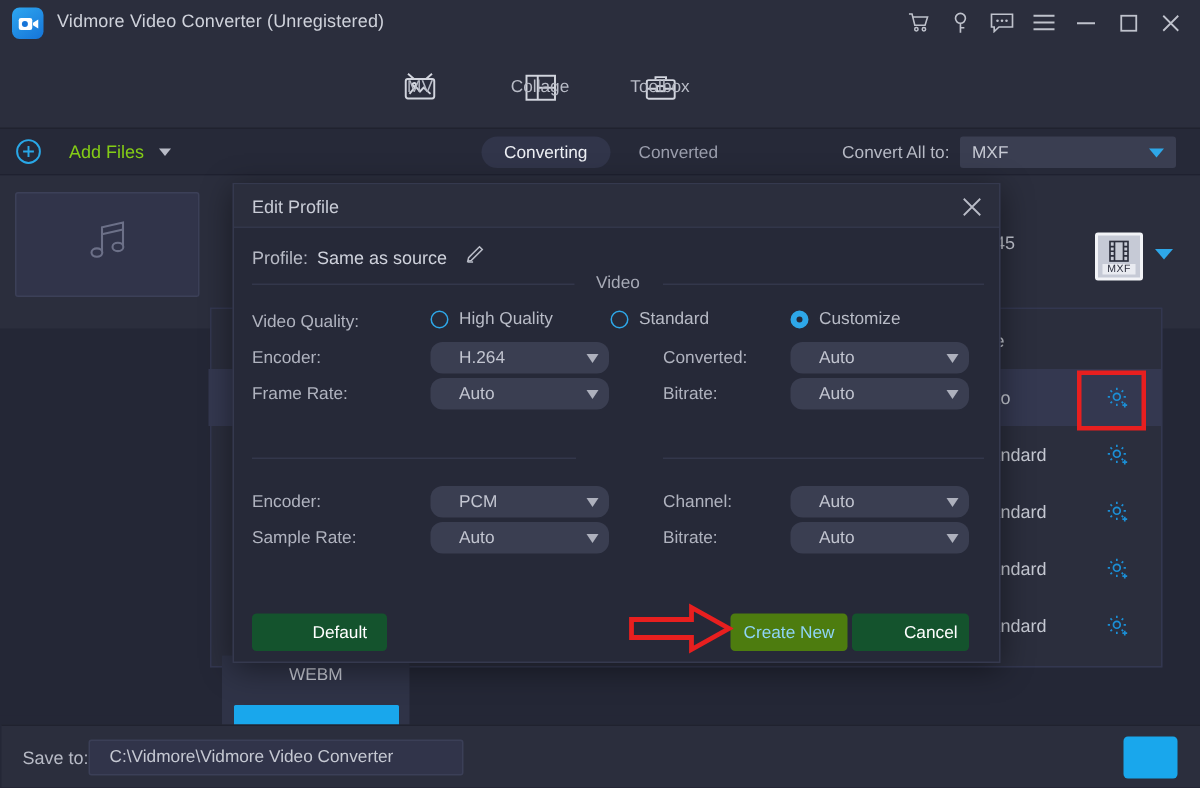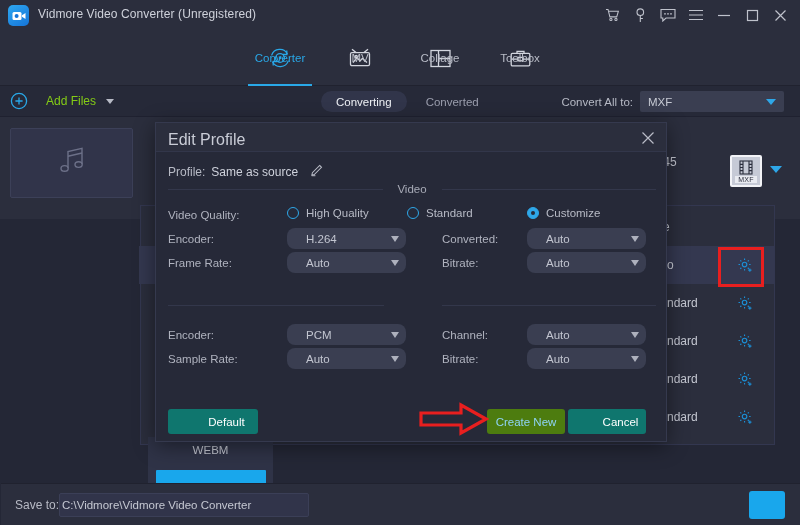--- a/index.html
+++ b/index.html
@@ -138,38 +138,38 @@
 
   
   .savebar {
     position: absolute; left: 1px; bottom: 0; width: 800px; height: 42px;
     background: #2b2e3d; border-top: 1px solid #20222f;
   }
   .savelbl { position:absolute; left: 14px; top: 14px; font-size: 12px; color: #b7bac5; }
   .savepath {
     position:absolute; left: 58px; top: 9px; width: 250px; height: 24px;
     background: #31344a; border: 1px solid #3b3f57; border-radius: 2px;
-    display:flex; align-items:center; padding: 0 2px; font-size: 11.5px; color: #c5c8d2;
+    display:flex; align-items:center; padding: 0 13px; font-size: 11.5px; color: #c5c8d2;
     white-space: nowrap; overflow: hidden;
   }
   .convbtn {
     position:absolute; right: 16px; top: 7px; width: 36px; height: 28px;
     background: #19a7ec; border-radius: 3px;
   }
 
   
   .dialog {
     position: absolute; left: 155px; top: 122px; width: 512px; height: 320px;
     background: #262938; border: 1px solid #35394e;
     box-shadow: 0 4px 20px rgba(0,0,0,.45);
   }
   .dlg-head {
     position: relative; height: 29px; background: #2b2e3d; border-bottom: 1px solid #32364a;
   }
-  .dlg-title { position:absolute; left: 12px; top: 8px; font-size: 16px; color: #c9ccd6; }
+  .dlg-title { position:absolute; left: 12px; top: 8px; font-size: 12px; color: #c9ccd6; }
   .dlg-close { position:absolute; right: 10px; top: 7px; width: 16px; height: 16px; cursor:default; }
 
   .profrow { position: absolute; left: 12px; top: 40px; display:flex; align-items:center; gap: 6px; }
   .profrow .pl { font-size: 12px; color: #b7bac5; }
   .profrow .pv { font-size: 12px; color: #cfd2dc; }
   .pencil { margin-left: 6px; }
 
   .sectitle {
     position:absolute; left: 0; width: 512px; text-align:center;
     font-size: 11.5px; color: #a7aab6;
@@ -197,21 +197,21 @@
     position:absolute; right: 7px; top: 8px;
     width:0;height:0;border-left:4.5px solid transparent;border-right:4.5px solid transparent;
     border-top:6px solid #aeb1bd;
   }
 
   .btn {
     position:absolute; height: 25px; border-radius: 3px;
     display:flex; align-items:center; justify-content:center;
     font-size: 11.5px; color:#ffffff; cursor: default;
   }
-  .btn.primary { background: #0f766e; padding-left: 27px; }
+  .btn.primary { background: #14532d; padding-left: 27px; }
   .btn.disabled { background: #4d7c0f; color: #8fd4f6; }
 
   
   .annot-arrow { position: absolute; left: 419px; top: 402px; }
   .annot-box {
     position: absolute; left: 718px; top: 247px; width: 46px; height: 40px;
     border: 3px solid #e81f1f; background: transparent;
   }
   .gear-ic { display:block; }
 </style>
@@ -270,31 +270,20 @@
       <div class="wb">
         <svg width="13" height="13" viewBox="0 0 13 13" stroke="#bfc2cc" stroke-width="1.2">
             <path d="M1.5 1.5l10 10M11.5 1.5l-10 10"></path>
           </svg>
       </div>
     </div>
   </div>
 
   <div class="nav">
     <div class="navitems">
-      <div class="navitem active">
-        <span class="ico">
-          <svg width="24" height="24" viewBox="0 0 24 24" fill="none" stroke="#29a8e8" stroke-width="1.3">
-            <path d="M19.5 8.2A8.6 8.6 0 0 0 3.6 9.4M4.5 15.8A8.6 8.6 0 0 0 20.4 14.6"></path>
-            <path d="M18.8 4.6v3.9h-3.9M5.2 19.4v-3.9h3.9"></path>
-            <circle cx="12" cy="12" r="4.4"></circle>
-            <path d="M10.8 9.9l3.4 2.1-3.4 2.1z" fill="#29a8e8" stroke="none"></path>
-          </svg>
-        </span>
-        <span class="lbl">Converter</span>
-      </div>
       <div class="navitem">
         <span class="ico">
           <svg width="24" height="22" viewBox="0 0 24 22" fill="none" stroke="#d2d5de" stroke-width="1.3">
             <path d="M4 2.2l4 3.4M20 2.2l-4 3.4"></path>
             <rect x="2.5" y="5.6" width="19" height="13" rx="1.4"></rect>
             <path d="M5 15.6l4-5 3 3.4 2.4-2.6 4.6 4.2"></path>
             <circle cx="8.2" cy="9.4" r="1.1"></circle>
           </svg>
         </span>
         <span class="lbl">MV</span>

